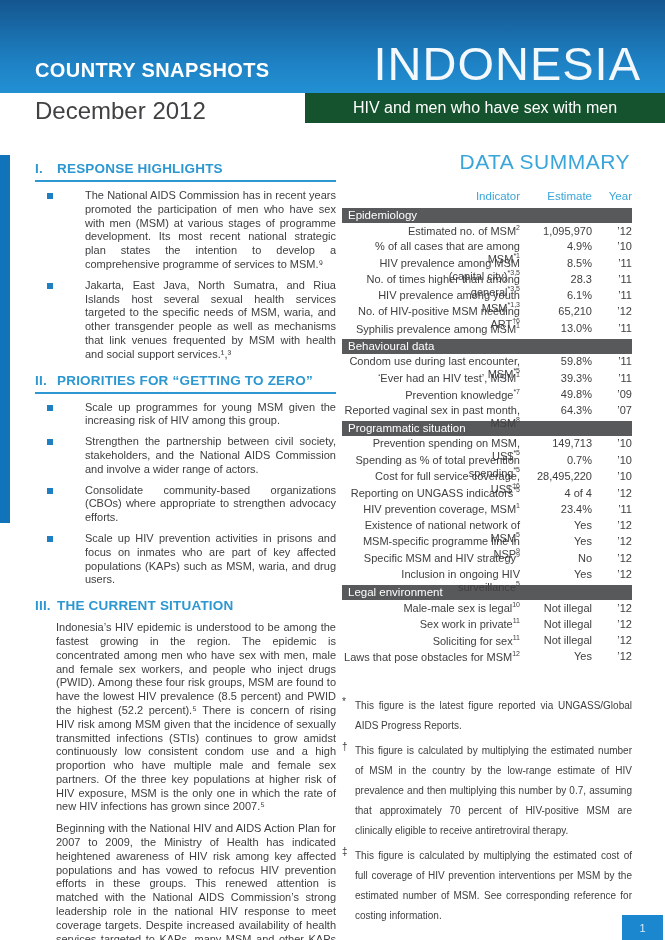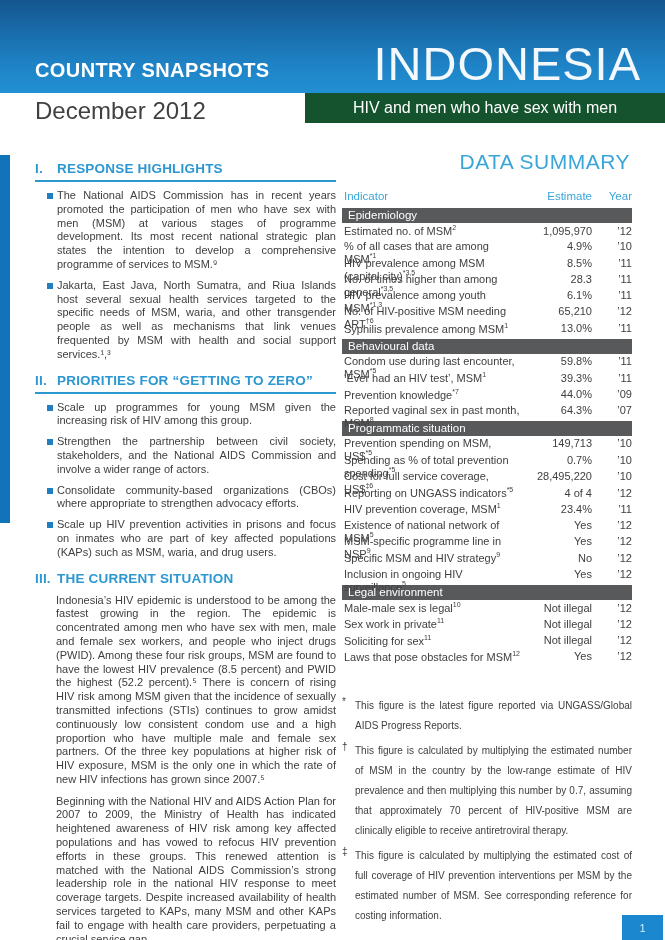--- a/index.html
+++ b/index.html
@@ -40,29 +40,29 @@
   .section-heading {
     display: flex; align-items: baseline;
     color: #2c97d1; font-size: 13.5px; font-weight: bold;
     margin-top: 11px; letter-spacing: 0.2px;
   }
   .section-heading .num { width: 22px; flex: none; }
   .section-heading.underlined { border-bottom: 2px solid #2c97d1; padding-bottom: 4px; }
   .bullet { display: flex; margin-top: 7px; padding-left: 12px; }
   .bullet .sq { width: 6px; height: 6px; background: #1f7fc0; margin: 4px 4px 0 0; flex: none; }
   .bullet .txt, .para {
-    font-size: 11px; line-height: 13.8px; color: #3e3e40; text-align: justify;
+    font-size: 11px; line-height: 13.8px; color: #3e3e40; text-align: justify; margin-left: 28px;
   }
   .para { margin: 8px 0 0 21px; }
 
   
   .right-col { position: absolute; left: 342px; top: 148px; width: 290px; }
   .ds-title { text-align: right; color: #3aa5d9; font-size: 21px; letter-spacing: 0.5px; margin: 2px 2px 16px 0; }
   .tbl-head { display: flex; color: #3aa5d9; font-size: 11.5px; padding: 0 0 5px 2px; }
-  .col-ind { flex: 1; min-width: 0; }
+  .col-ind { flex: 1; min-width: 0; text-align: right; }
   .col-est { width: 72px; flex: none; text-align: right; }
   .col-yr { width: 40px; flex: none; text-align: right; }
   .band {
     background: #58595b; color: #ffffff; font-size: 11.5px;
     padding: 1px 17px 2px 6px; margin: 1px 0;
   }
   .row { display: flex; align-items: baseline; height: 16.3px; font-size: 11px; color: #404042; padding-left: 2px; }
   .row sup { font-size: 7px; color: #404042; }
   .footnotes { margin-top: 30px; }
   .fn { display: flex; margin-bottom: 5px; }
@@ -190,21 +190,21 @@
           <span class="col-est">59.8%</span>
           <span class="col-yr">’11</span>
         </div>
         <div class="row">
           <span class="col-ind"><span>‘Ever had an HIV test’, MSM</span><sup>1</sup></span>
           <span class="col-est">39.3%</span>
           <span class="col-yr">’11</span>
         </div>
         <div class="row">
           <span class="col-ind"><span>Prevention knowledge</span><sup>*7</sup></span>
-          <span class="col-est">44.0%</span>
+          <span class="col-est">49.8%</span>
           <span class="col-yr">’09</span>
         </div>
         <div class="row">
           <span class="col-ind"><span>Reported vaginal sex in past month, MSM</span><sup>8</sup></span>
           <span class="col-est">64.3%</span>
           <span class="col-yr">’07</span>
         </div>
         <div class="band">Programmatic situation</div>
         <div class="row">
           <span class="col-ind"><span>Prevention spending on MSM, US$</span><sup>*5</sup></span>

